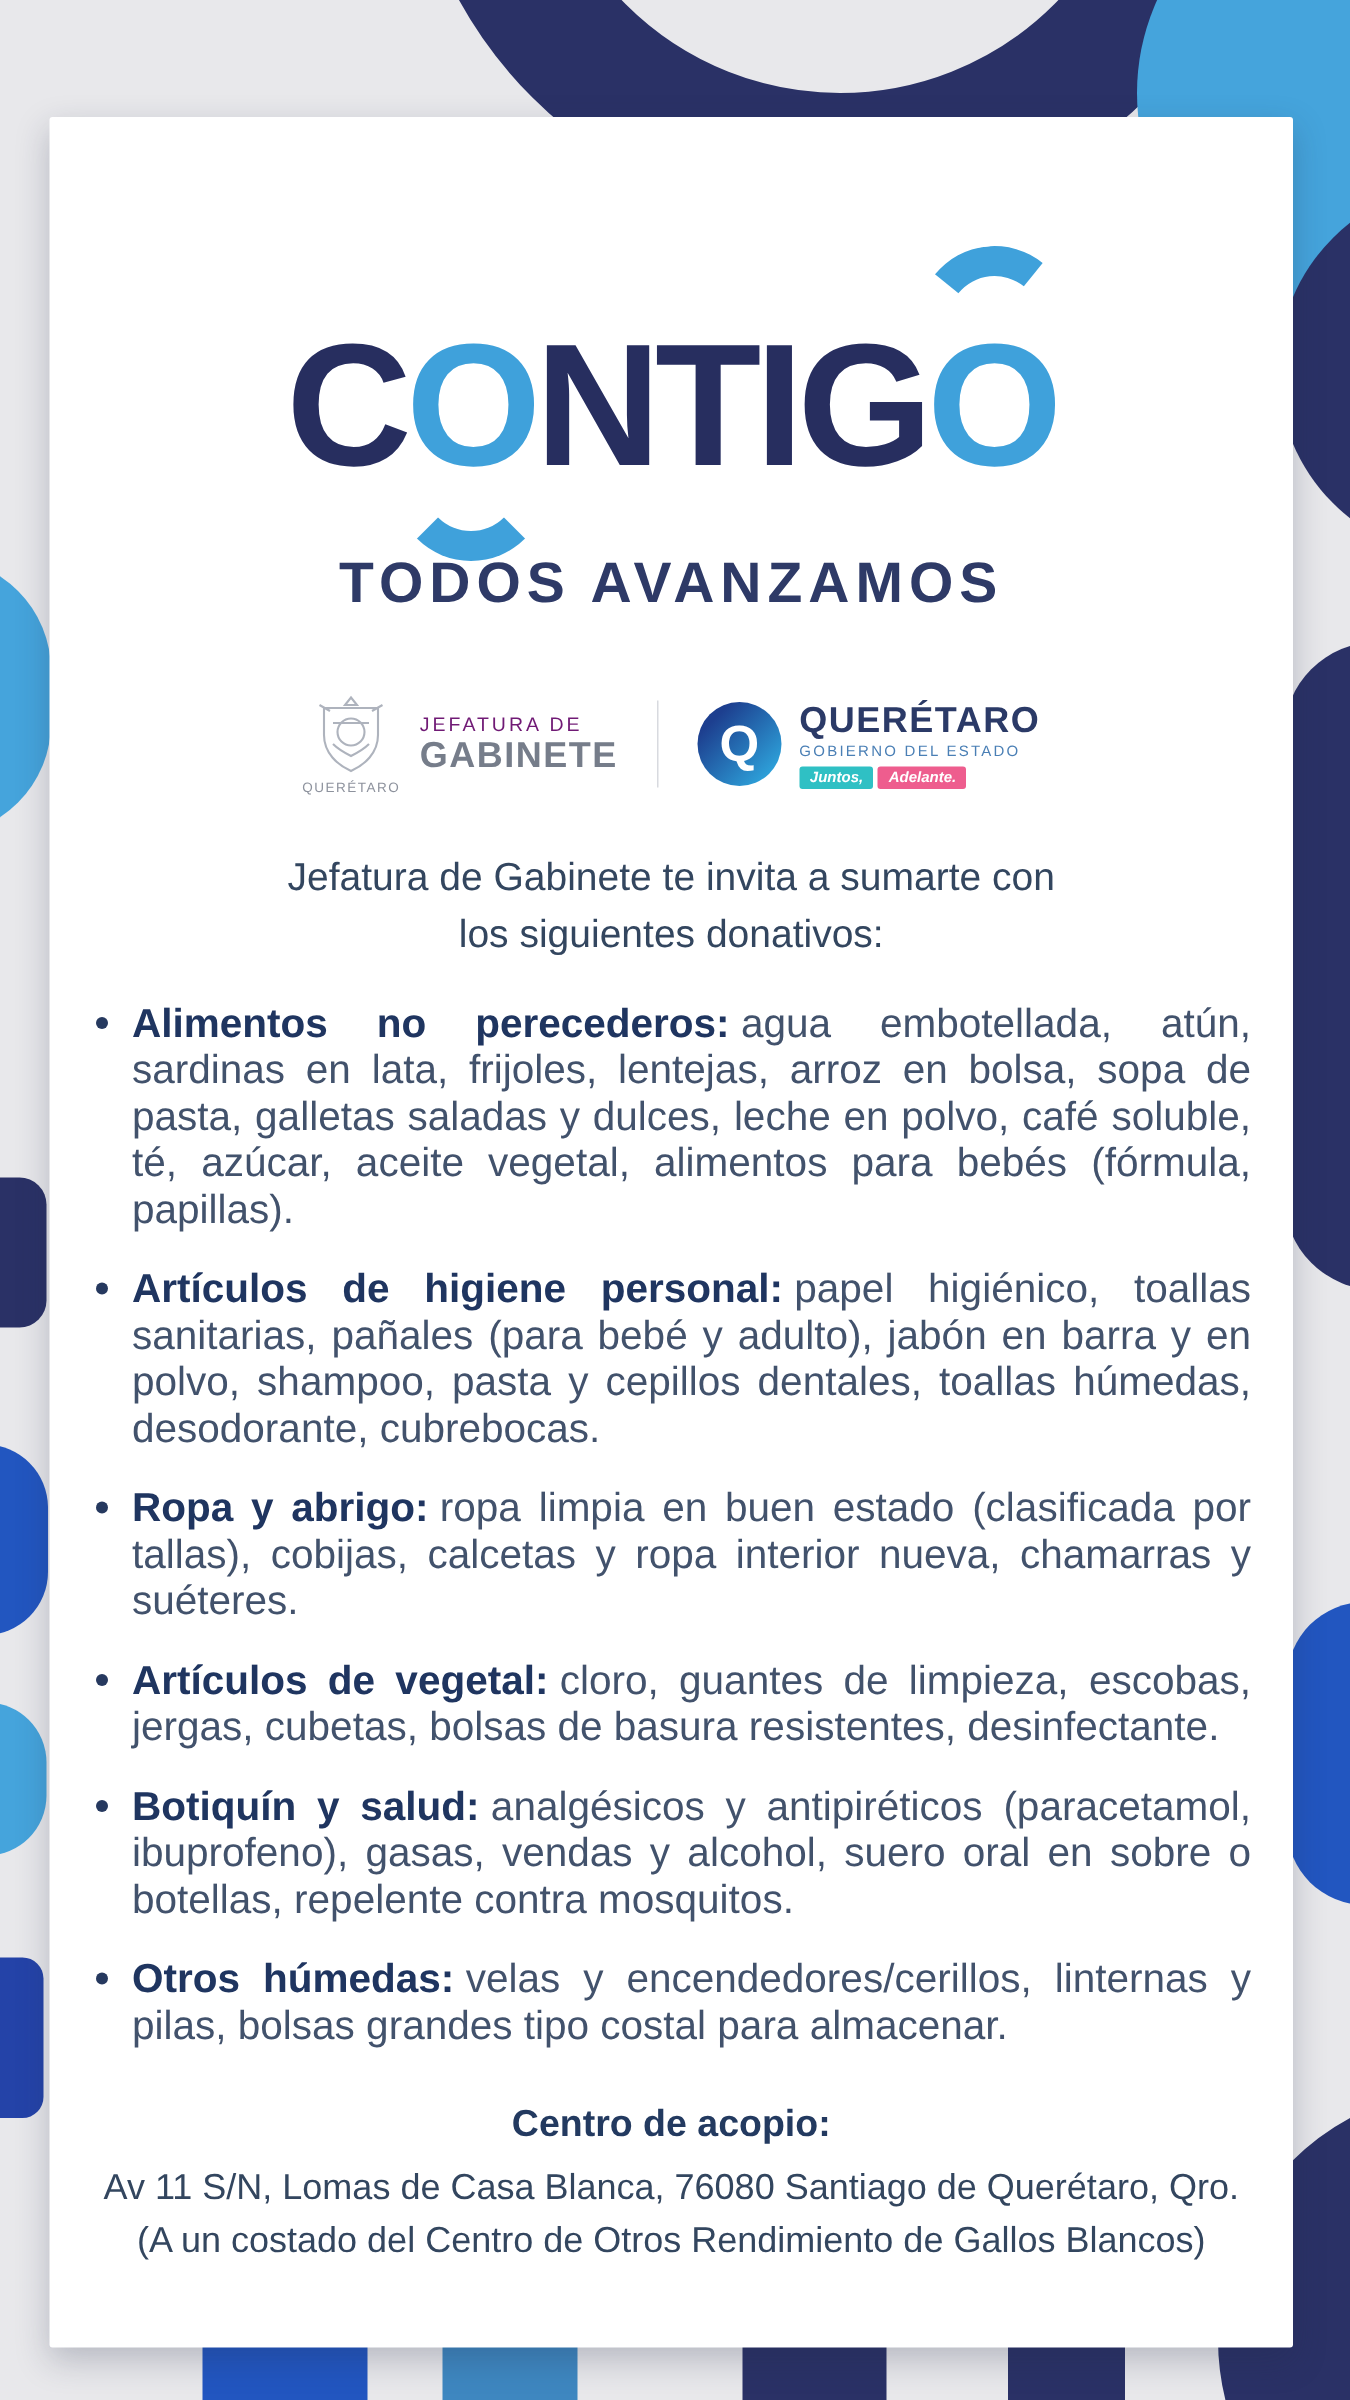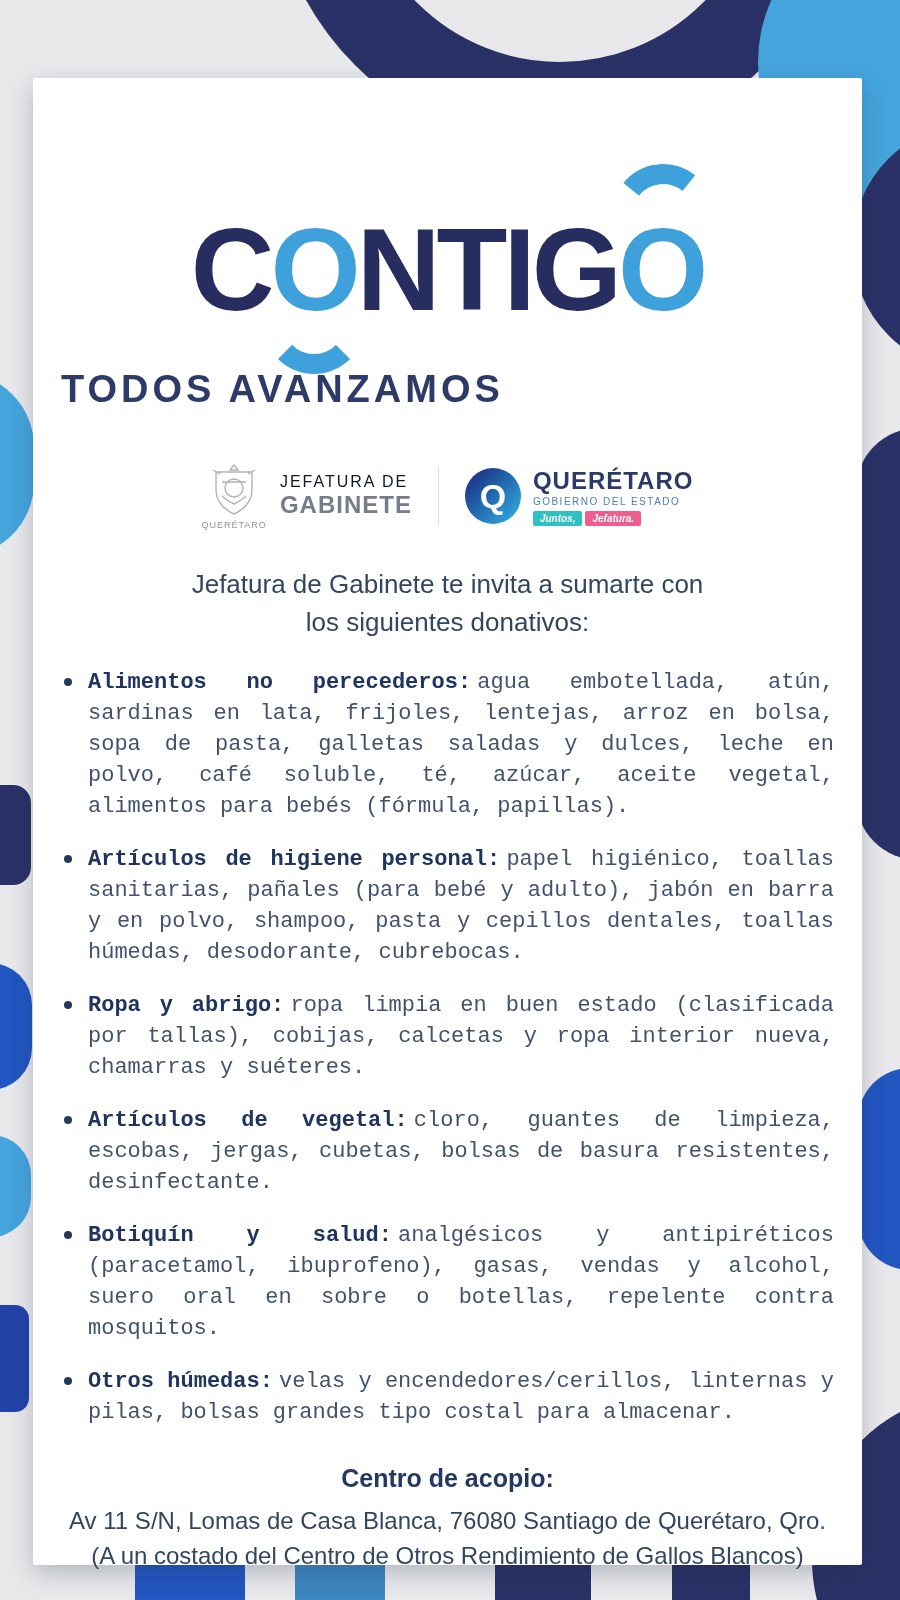--- a/index.html
+++ b/index.html
@@ -57,40 +57,40 @@
     width:102px; height:102px;
     border:20px solid transparent;
     border-radius:50%;
     pointer-events:none;
   }
   .arc-smile { border-bottom-color:#3fa1db; left:-8px; bottom:-46px; }
   .arc-hat   { border-top-color:#3fa1db;   left:-6px; top:-48px; transform:rotate(-6deg); }
 
   .tagline {
     margin-top:40px;
-    text-align:left;
+    text-align:center;
     font-size:38px;
     font-weight:bold;
     letter-spacing:4px;
     color:#2e3a67;
   }
 
   
   .partners {
     margin-top:42px;
     display:flex;
     justify-content:center;
     align-items:center;
     gap:26px;
     height:86px;
   }
   .p-left { display:flex; align-items:center; gap:13px; }
   .crest-wrap { display:flex; flex-direction:column; align-items:center; }
   .crest-caption { font-size:9px; color:#8d929d; letter-spacing:1px; margin-top:2px; }
-  .jefatura-l1 { font-size:16px; color:#0f172a; letter-spacing:2px; }
+  .jefatura-l1 { font-size:13px; color:#701a75; letter-spacing:2px; }
   .jefatura-l2 { font-size:24px; font-weight:bold; color:#767d8a; letter-spacing:1px; }
   .v-divider { width:1px; height:58px; background:#d8dadf; }
   .p-right { display:flex; align-items:center; gap:12px; }
   .q-badge {
     width:56px; height:56px; border-radius:50%;
     background:linear-gradient(135deg,#1d3f8f 20%,#2d9fd8 85%);
     color:#ffffff; font-size:34px; font-weight:bold;
     display:flex; align-items:center; justify-content:center;
   }
   .qro-name { font-size:24px; font-weight:bold; color:#2b3a67; letter-spacing:1px; }
@@ -111,25 +111,24 @@
     line-height:38px;
     color:#33465f;
   }
 
   
   .items { margin-top:26px; list-style:none; }
   .item {
     position:relative;
     padding-left:27px;
     margin-bottom:22px;
-    font-size:22px;
+    font-size:27px;
     line-height:31px;
     color:#42526c;
     text-align:justify;
-    font-family:Liberation Mono, monospace;
   }
   .item .dot {
     position:absolute; left:3px; top:11px;
     width:8px; height:8px; border-radius:50%;
     background:#26395f;
   }
   .item b { color:#1f3560; margin-right:0.28em; }
 
   
   .footer { margin-top:36px; text-align:center; }
@@ -186,21 +185,21 @@
     <div class="v-divider"></div>
     <div class="p-right">
       <div class="q-badge">
         <span>Q</span>
       </div>
       <div>
         <div class="qro-name">QUERÉTARO</div>
         <div class="qro-sub">GOBIERNO DEL ESTADO</div>
         <div class="badges">
           <span class="badge badge-teal">Juntos,</span>
-          <span class="badge badge-pink">Jefatura.</span>
+          <span class="badge badge-pink">Adelante.</span>
         </div>
       </div>
     </div>
   </div>
 
   <div class="intro">
     <div>Jefatura de Gabinete te invita a sumarte con</div>
     <div>los siguientes donativos:</div>
   </div>
 

